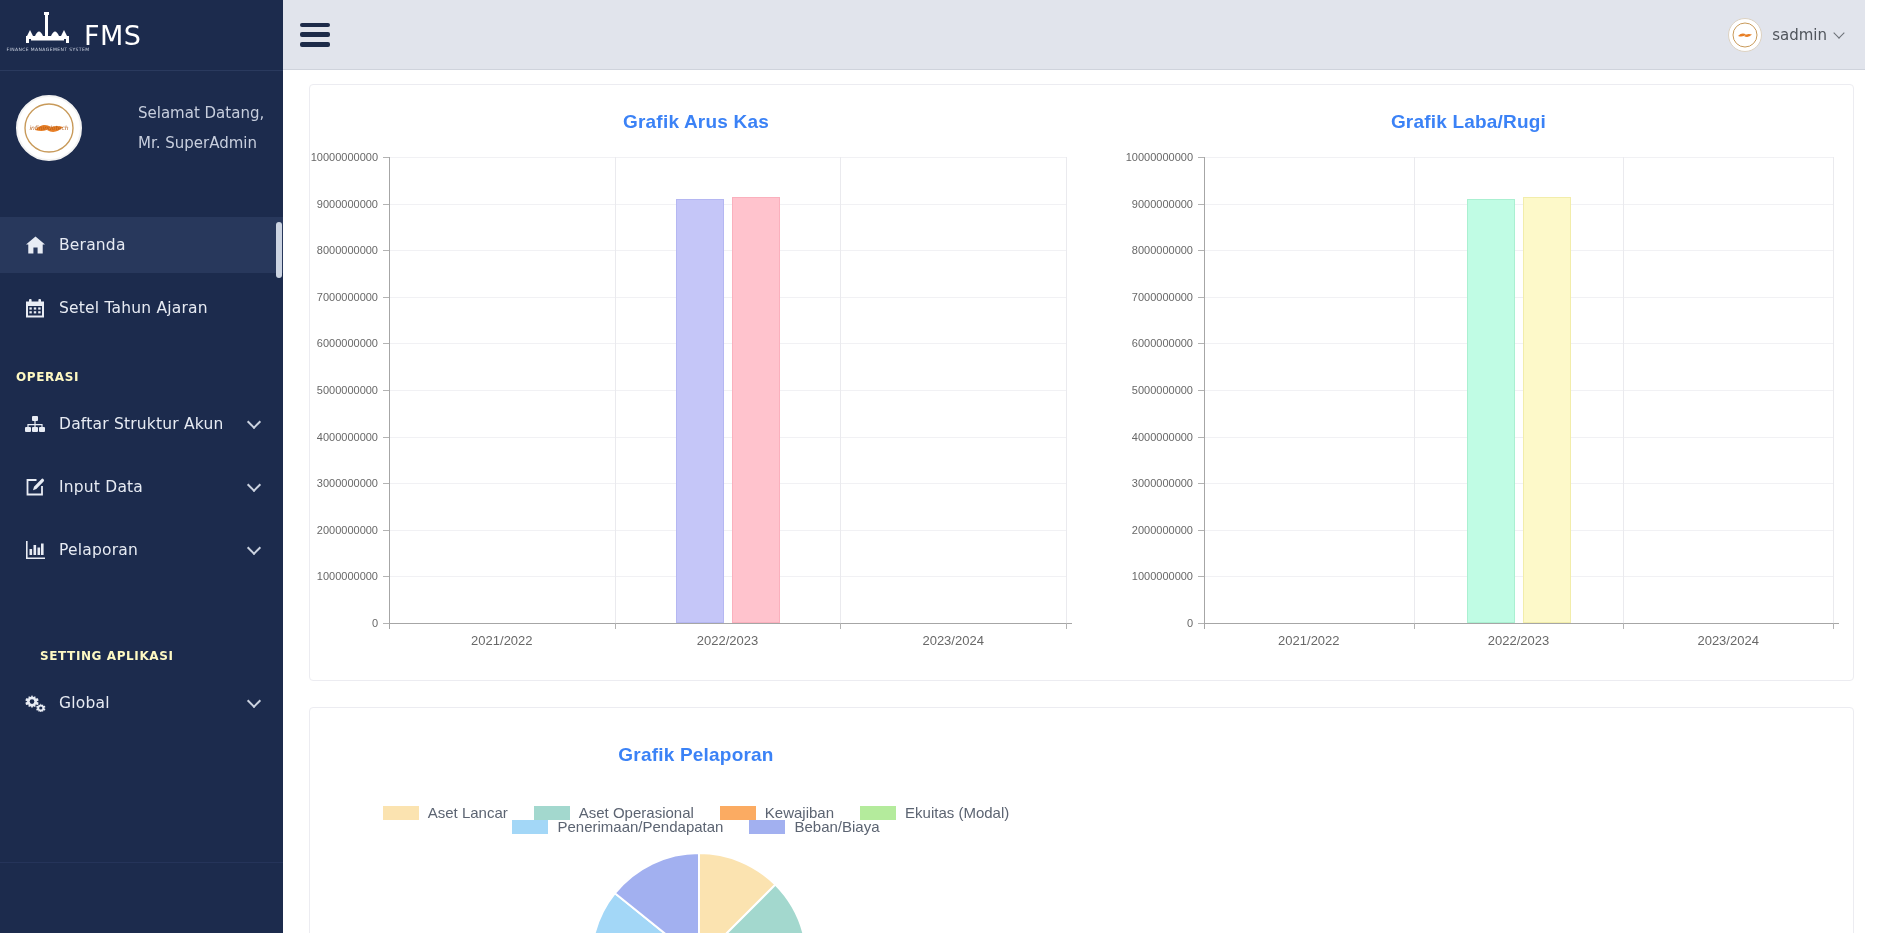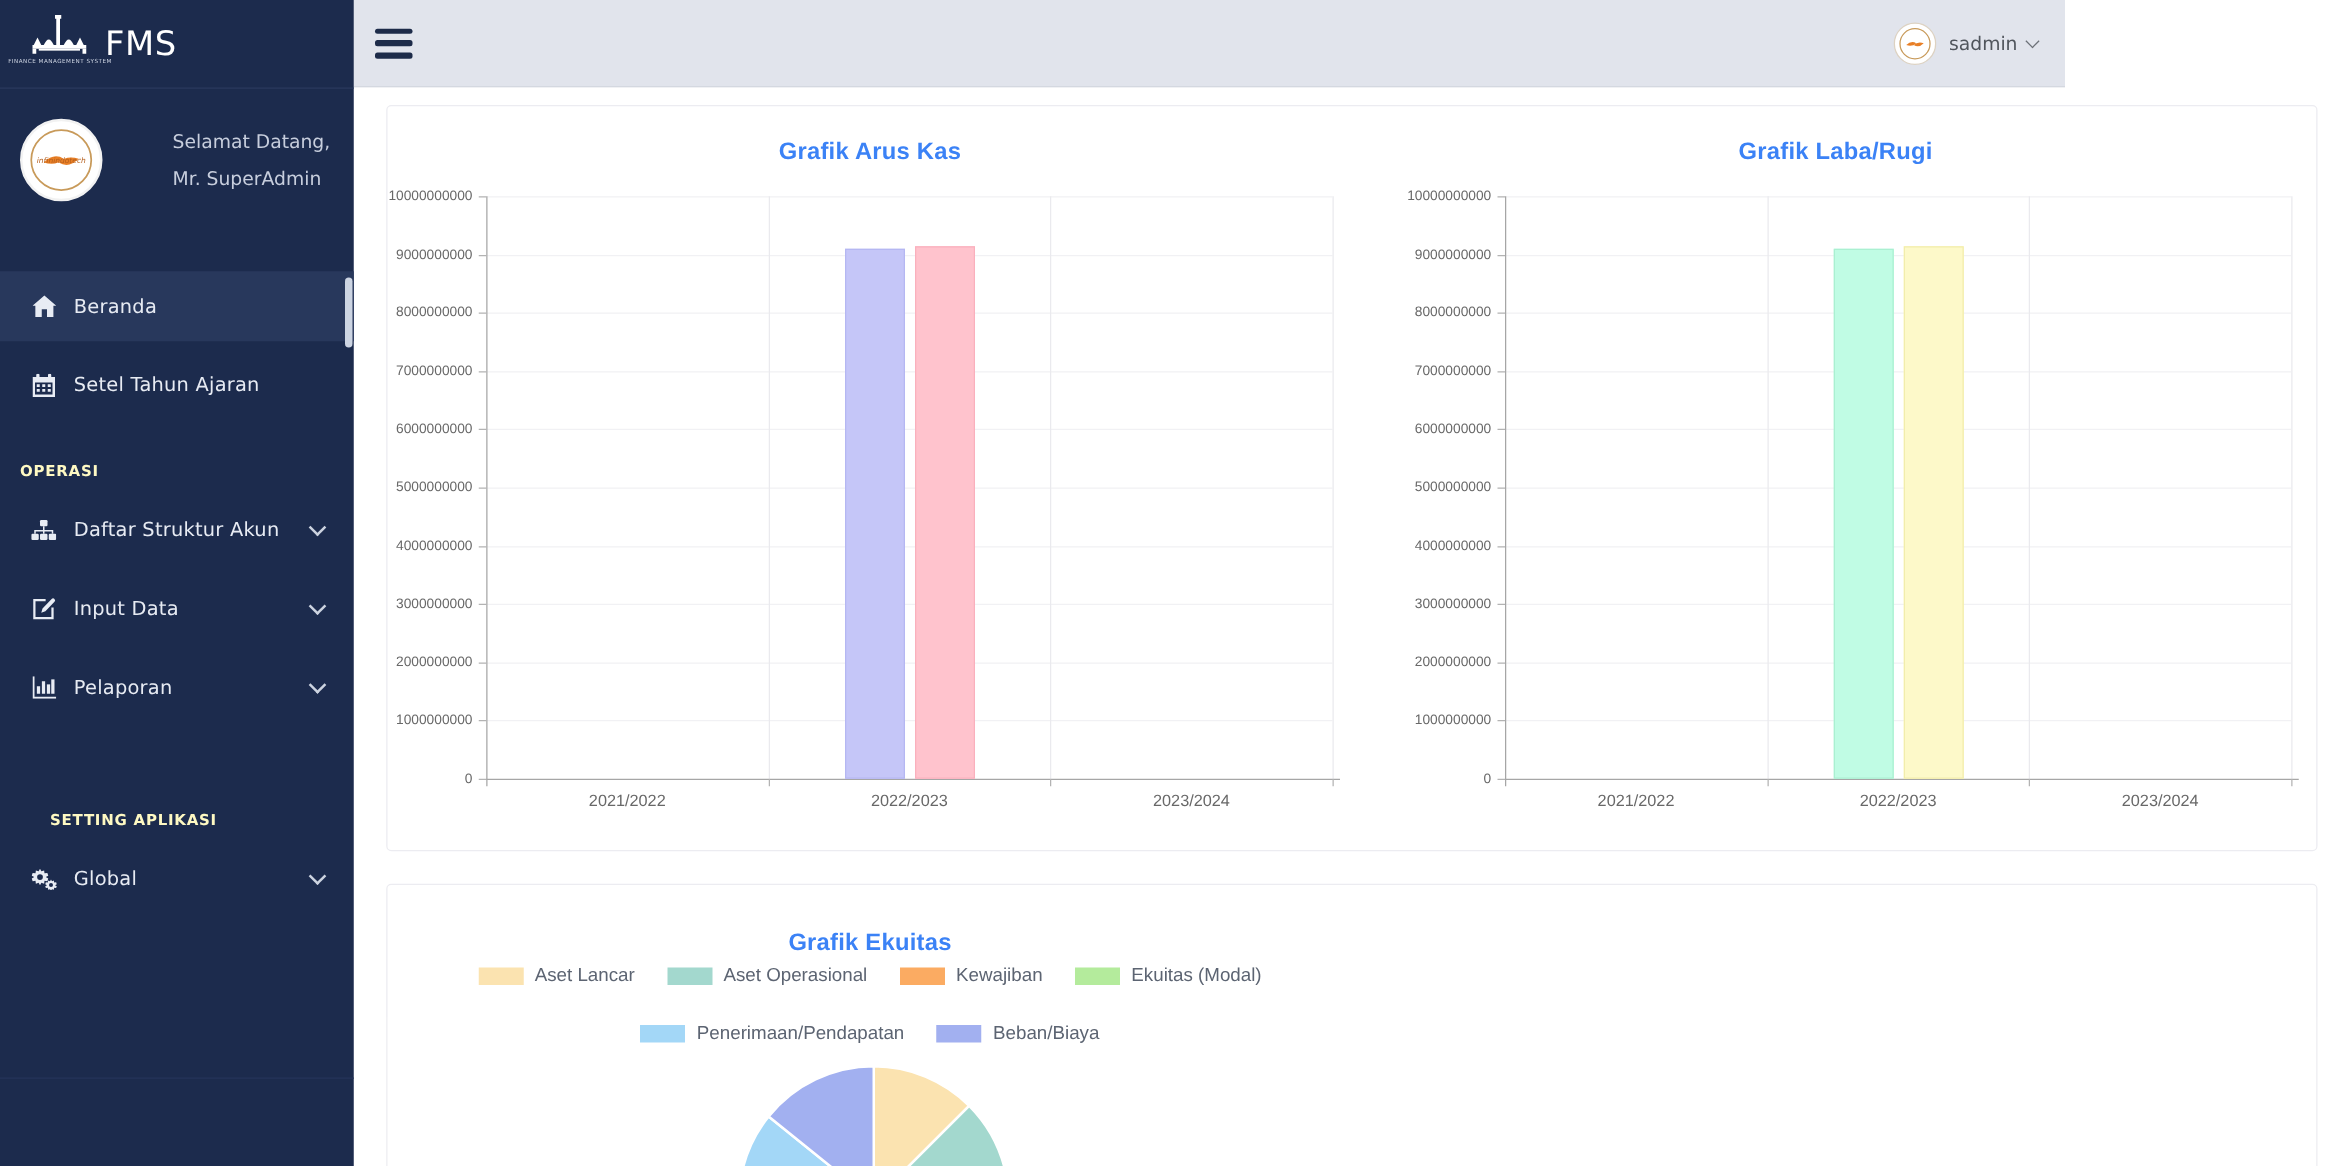--- a/index.html
+++ b/index.html
@@ -40,21 +40,21 @@
   }
   .section-label.second{margin-top:71px;padding-left:40px;}
   .chev{
     position:absolute;right:24px;top:50%;width:8px;height:8px;margin-top:-7px;
     border-right:2.2px solid #ccd3e0;border-bottom:2.2px solid #ccd3e0;transform:rotate(45deg);
   }
   .side-divider{position:absolute;left:0;top:862px;width:100%;height:1px;background:#25345a;}
   .side-scroll-thumb{position:absolute;right:1px;top:222px;width:6px;height:56px;background:#ccd4e2;border-radius:3px;}
   
   .topbar{
-    position:absolute;left:283px;top:0;width:1369px;height:70px;background:#e1e4ec;
+    position:absolute;left:283px;top:0;width:1582px;height:70px;background:#e1e4ec;
     border-bottom:1px solid #cfd3dc;box-sizing:border-box;
     display:flex;align-items:center;justify-content:space-between;padding:0 22px 0 17px;
   }
   .hamburger{width:30px;height:24px;display:flex;flex-direction:column;justify-content:space-between;cursor:pointer;}
   .hamburger span{display:block;height:4.5px;background:#1d2b49;border-radius:2px;}
   .user-chip{display:flex;align-items:center;cursor:pointer;}
   .avatar-small{
     width:34px;height:34px;border-radius:50%;background:#ffffff;border:1px solid #ddd2c2;
     display:flex;align-items:center;justify-content:center;overflow:hidden;box-sizing:border-box;
   }
@@ -334,22 +334,22 @@
         <div class="tickmark" style="left: 751px; top: 538px; width: 1px; height: 6px;"></div>
         <div class="bar" style="left: 384.5px; top: 113.94px; width: 48px; height: 424.06px; background: rgb(192, 252, 228); border: 1px solid rgb(170, 240, 209);"></div>
         <div class="bar" style="left: 440.5px; top: 111.61px; width: 48px; height: 426.39px; background: rgb(253, 249, 201); border: 1px solid rgb(242, 237, 171);"></div>
         <div class="xtick" style="left: 122px; width: 209.667px; top: 548px;">2021/2022</div>
         <div class="xtick" style="left: 331.667px; width: 209.667px; top: 548px;">2022/2023</div>
         <div class="xtick" style="left: 541.333px; width: 209.667px; top: 548px;">2023/2024</div>
       </div>
   </section>
   <section class="card card2">
     <div class="chart-block" id="chartC" style="left:0;width:772px;height:398px;">
-        <div class="chart-title" style="top: 36px;">Grafik Ekuitas</div>
-        <div class="legend-row" style="top: 64px;">
+        <div class="chart-title" style="top: 36px;">Grafik Pelaporan</div>
+        <div class="legend-row" style="top: 96px;">
           <div class="legend-item">
             <div class="legend-swatch" style="background: rgb(251, 227, 176);"></div>
             <span class="legend-label">Aset Lancar</span>
           </div>
           <div class="legend-item">
             <div class="legend-swatch" style="background: rgb(163, 216, 206);"></div>
             <span class="legend-label">Aset Operasional</span>
           </div>
           <div class="legend-item">
             <div class="legend-swatch" style="background: rgb(251, 171, 98);"></div>

